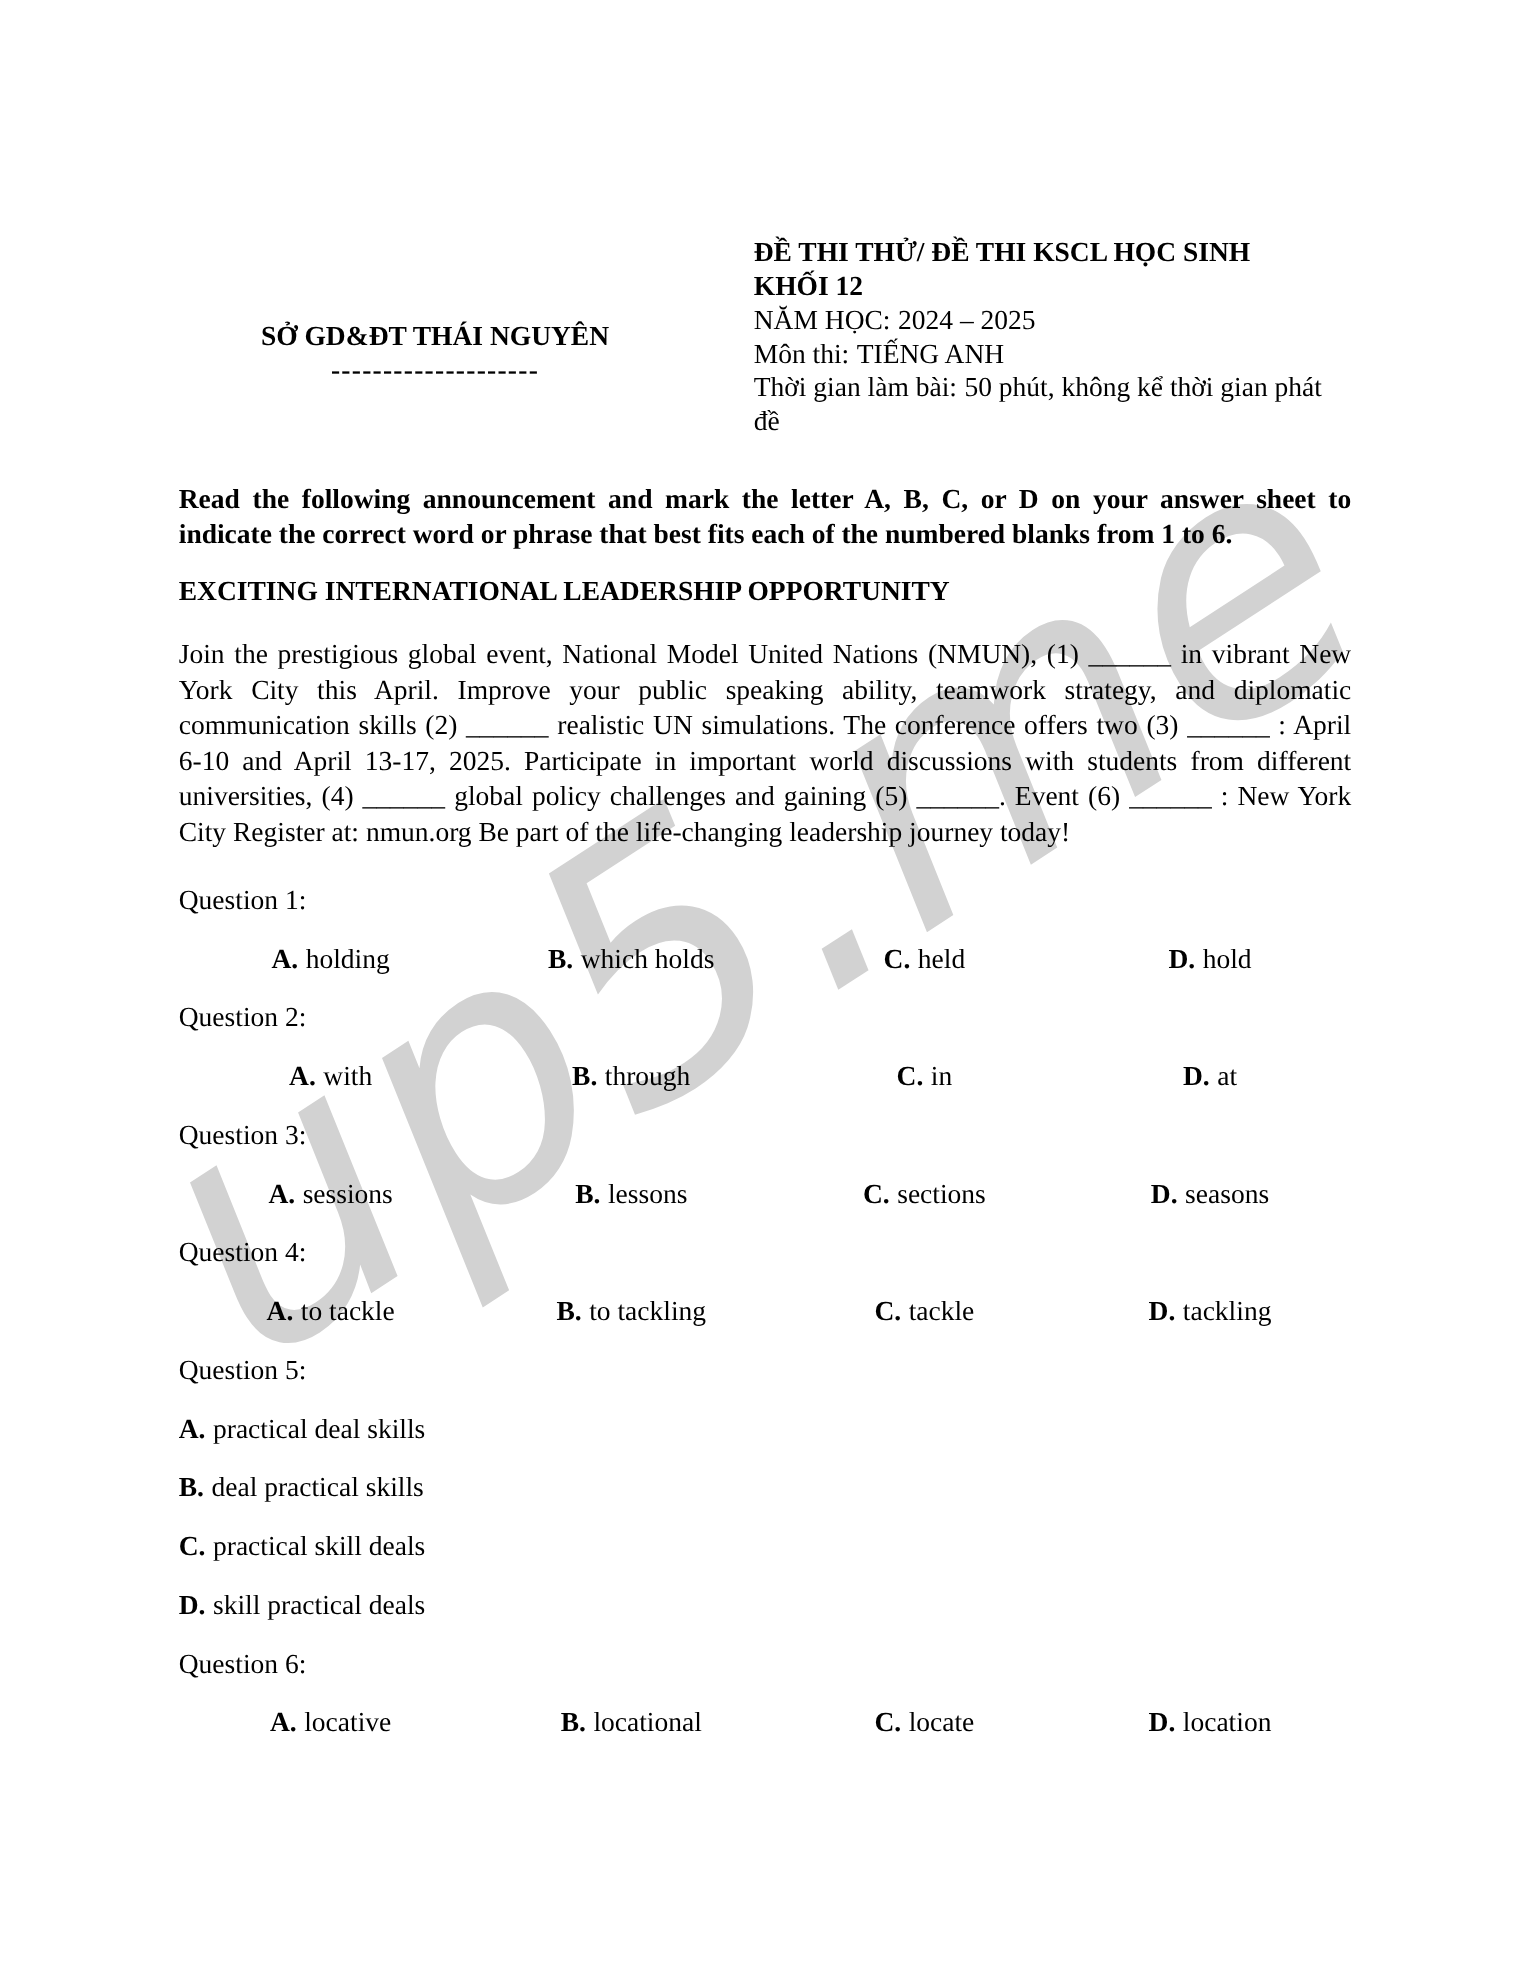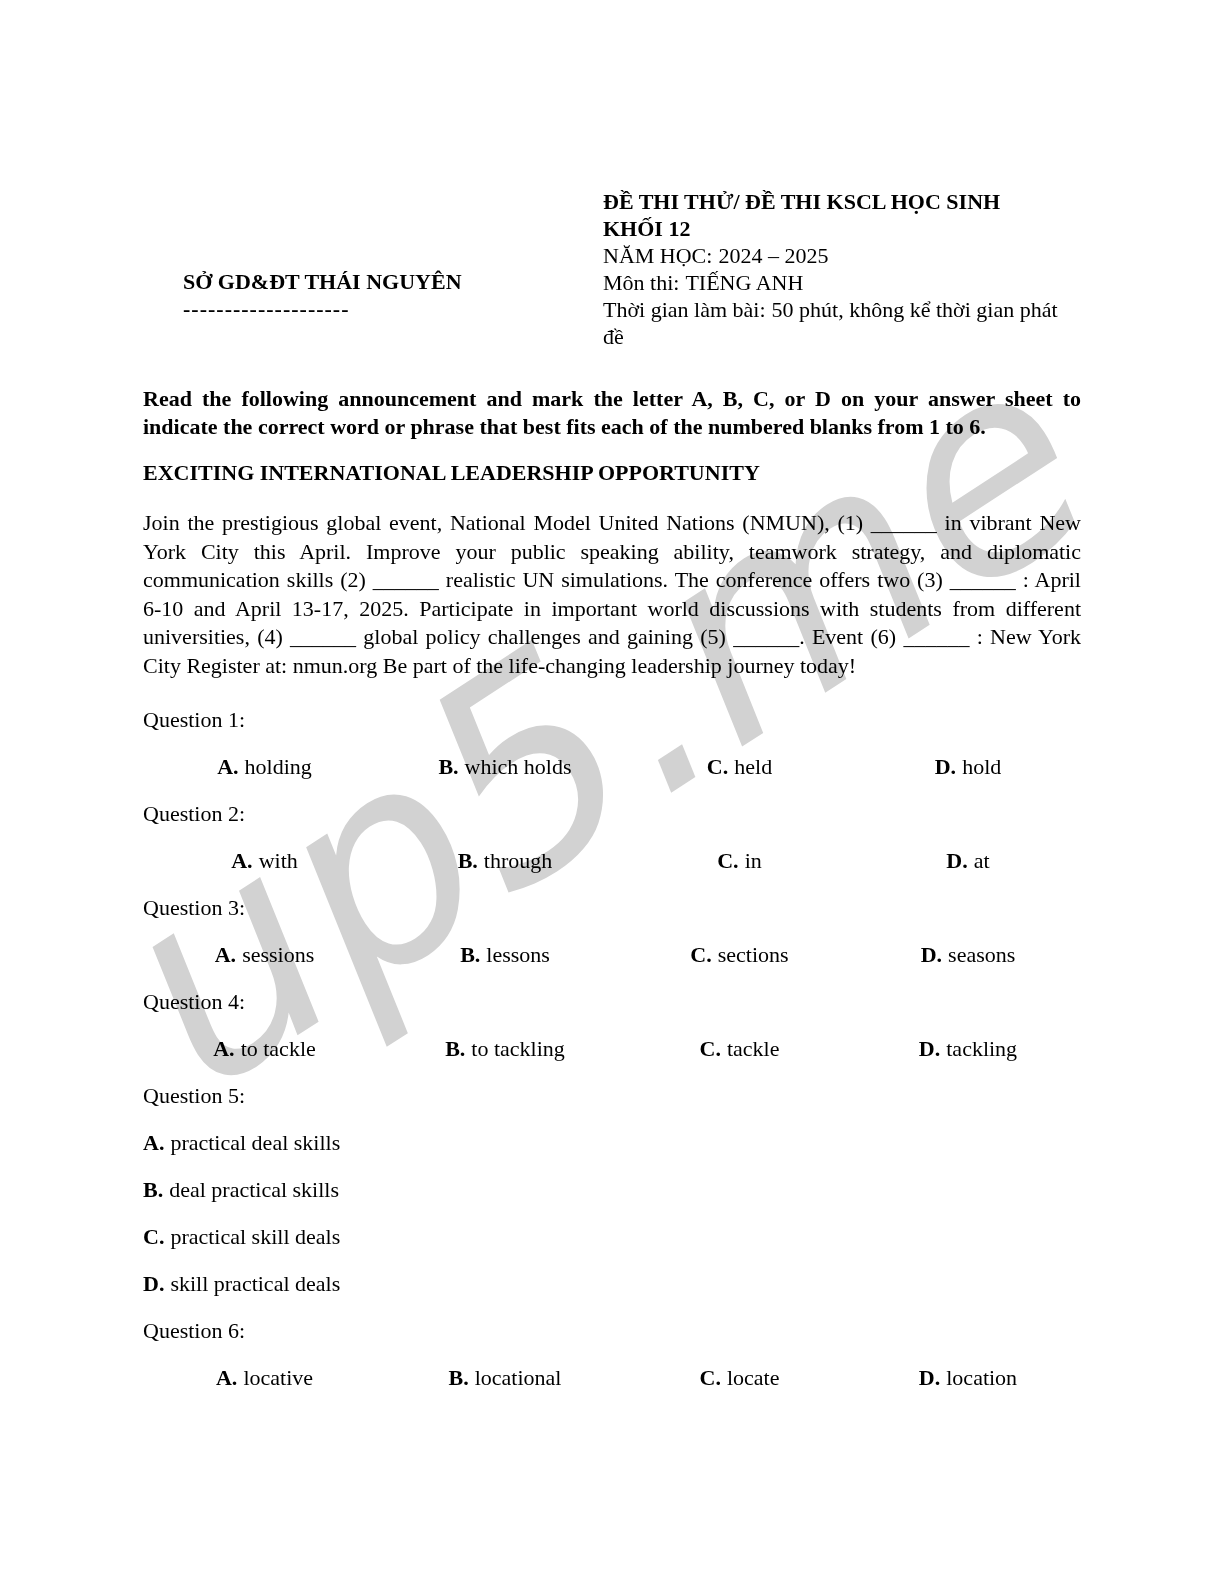--- a/index.html
+++ b/index.html
@@ -35,22 +35,22 @@
     top: 0;
     width: 938px;
     z-index: 1;
     padding-top: 188px;
     font-size: 22px;
     line-height: 28px;
   }
   
   .exam-header { position: relative; height: 162px; margin-bottom: 35px; }
   .header-left {
-    position: absolute; left: 40px; top: 80px; width: 330px;
-    font-weight: bold; line-height: 27px;
+    position: absolute; left: 40px; top: 67px; width: 330px;
+    text-align: center; font-weight: bold; line-height: 27px;
   }
   .header-left .dashes { letter-spacing: 1px; }
   .header-right {
     position: absolute; right: 8px; top: 0; width: 470px;
     text-align: left; line-height: 27px;
   }
   .header-right .bold { font-weight: bold; }
   .lbl { font-weight: normal; margin-right: 6px; }
   
   .instructions {

